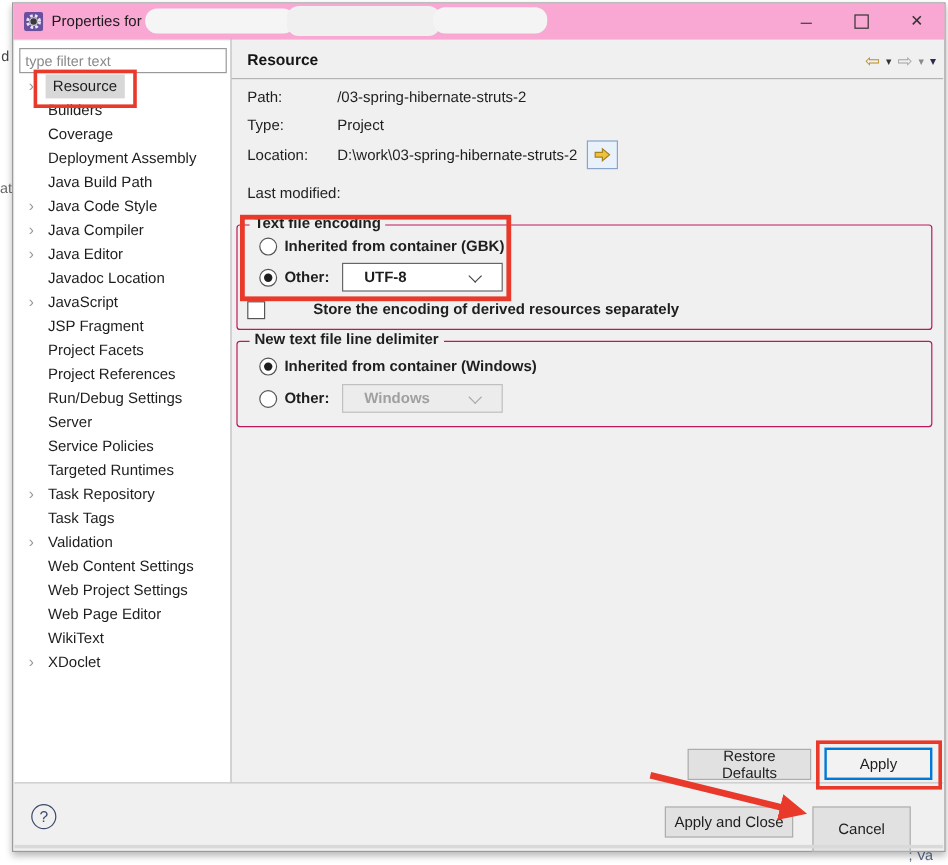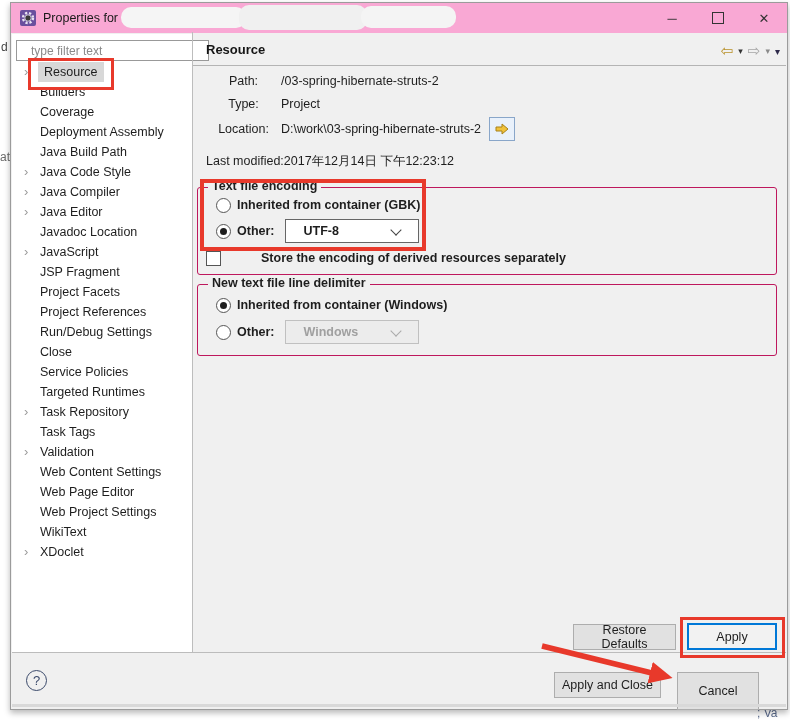--- a/index.html
+++ b/index.html
@@ -15,40 +15,40 @@
   .r2{left:228px;top:2px;width:128px;height:25px;background:#f0f0f0;}
   .r3{left:350px;top:3px;width:95px;height:22px;background:#f4f4f4;}
   .ctrl{position:absolute;top:0;width:46px;height:30px;display:flex;align-items:center;justify-content:center;}
   .ctrl-min{right:92px;font-size:13px;color:#333;}
   .ctrl-max{right:46px;}
   .ctrl-max span{display:block;width:10px;height:10px;border:1px solid #333;}
   .ctrl-close{right:0;font-size:13px;color:#333;}
   
   .leftpanel{position:absolute;left:1px;top:31px;width:180px;height:618px;background:#ffffff;}
   .filter{position:absolute;left:4px;top:6px;width:163px;height:19px;border:1px solid #999;
-    font-family:inherit;font-size:12px;padding:0 14px;color:#333;background:#fff;}
+    font-family:inherit;font-size:12px;padding:0 4px;color:#333;background:#fff;}
   .filter::placeholder{color:#8a8a8a;opacity:1;}
   .tree{position:absolute;left:0;top:28px;width:180px;}
   .tree-item{height:20px;line-height:20px;white-space:nowrap;position:relative;}
   .tree-item .chev{position:absolute;left:12px;top:0;width:12px;color:#9a9a9a;font-size:13px;}
   .tree-item .tlabel{position:absolute;left:28px;top:0;height:20px;line-height:20px;}
   .tree-item.selected .tlabel{background:#d8d8d8;padding:0 6px;left:26px;}
   
   .vdiv{position:absolute;left:181px;top:29px;width:1px;height:620px;background:#bdbdbd;}
   
   .rightpanel{position:absolute;left:182px;top:31px;width:593px;height:618px;}
   .phead{position:absolute;left:13px;top:8px;font-size:13px;font-weight:bold;color:#151515;}
   .pnav{position:absolute;right:6px;top:8px;display:flex;align-items:center;gap:5px;}
   .nav-back{color:#b8912a;font-size:15px;}
   .nav-fwd{color:#a5a5a5;font-size:15px;}
   .nav-caret{font-size:9px;color:#333;}
   .nav-caret.dim{color:#8a8a8a;}
   .nav-caret.menu{color:#2e2a4a;font-size:10px;}
   .psep{position:absolute;left:0;top:31px;width:593px;height:1px;background:#b4b4b4;}
-  .frow{position:absolute;left:13px;display:flex;align-items:center;height:18px;text-align:center;}
+  .frow{position:absolute;left:13px;display:flex;align-items:center;height:18px;}
   .frow .flabel{min-width:75px;}
   .act-btn{margin-left:8px;width:24px;height:22px;border:1px solid #89a6c9;background:#e9f1fb;
     display:flex;align-items:center;justify-content:center;}
   
   .group{position:absolute;left:4px;width:578px;border:1px solid #be185d;border-radius:3px;font-weight:bold;}
   .group-label{position:absolute;left:10px;top:-9px;background:#f0f0f0;padding:0 4px;}
   .enc-group{top:153px;height:86px;}
   .del-group{top:250px;height:70px;}
   .opt{position:absolute;left:18px;display:flex;align-items:center;gap:6px;height:20px;}
   .radio{width:13px;height:13px;border:1px solid #555;border-radius:50%;background:#fff;
@@ -165,21 +165,21 @@
         <div class="tree-item">
           <span class="chev"></span>
           <span class="tlabel">Project References</span>
         </div>
         <div class="tree-item">
           <span class="chev"></span>
           <span class="tlabel">Run/Debug Settings</span>
         </div>
         <div class="tree-item">
           <span class="chev"></span>
-          <span class="tlabel">Close</span>
+          <span class="tlabel">Server</span>
         </div>
         <div class="tree-item">
           <span class="chev"></span>
           <span class="tlabel">Service Policies</span>
         </div>
         <div class="tree-item">
           <span class="chev"></span>
           <span class="tlabel">Targeted Runtimes</span>
         </div>
         <div class="tree-item">
@@ -193,25 +193,25 @@
         <div class="tree-item">
           <span class="chev">›</span>
           <span class="tlabel">Validation</span>
         </div>
         <div class="tree-item">
           <span class="chev"></span>
           <span class="tlabel">Web Content Settings</span>
         </div>
         <div class="tree-item">
           <span class="chev"></span>
+          <span class="tlabel">Web Project Settings</span>
+        </div>
+        <div class="tree-item">
+          <span class="chev"></span>
           <span class="tlabel">Web Page Editor</span>
-        </div>
-        <div class="tree-item">
-          <span class="chev"></span>
-          <span class="tlabel">Web Project Settings</span>
         </div>
         <div class="tree-item">
           <span class="chev"></span>
           <span class="tlabel">WikiText</span>
         </div>
         <div class="tree-item">
           <span class="chev">›</span>
           <span class="tlabel">XDoclet</span>
         </div>
       </div>
@@ -243,21 +243,20 @@
           <span class="flabel">Location:</span>
           <span>D:\work\03-spring-hibernate-struts-2</span>
           <span class="act-btn">
             <svg width="14" height="12" viewBox="0 0 14 12">
               <path d="M1 4 h6 V1 l6 5 -6 5 V8 H1 Z" fill="#f0c23c" stroke="#a8821a" stroke-width="1"></path>
             </svg>
           </span>
         </div>
         <div class="frow" style="top: 118px;">
           <span class="flabel">Last modified:</span>
-          <span>2017年12月14日 下午12:23:12</span>
         </div>
       </div>
 
     <div class="group enc-group">
       <span class="group-label">Text file encoding</span>
       <div class="opt" style="top:7px;">
         <span class="radio"></span>
         <span>Inherited from container (GBK)</span>
       </div>
       <div class="opt" style="top:33px;">

